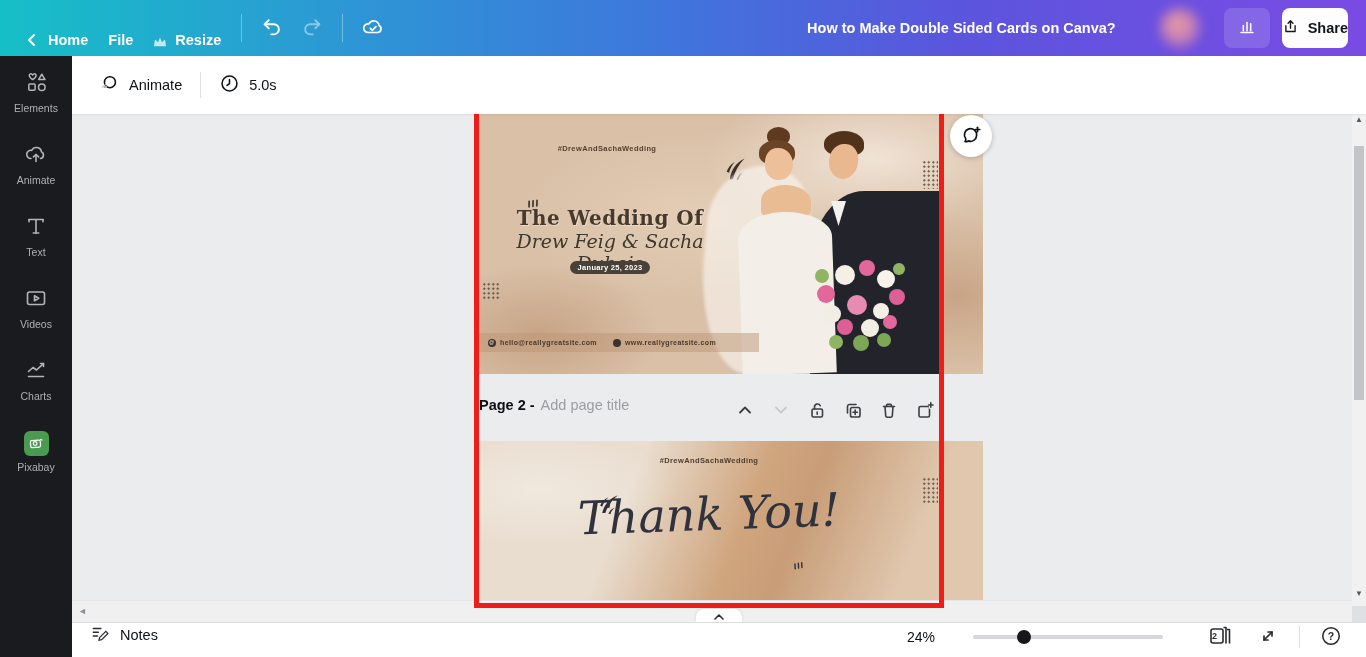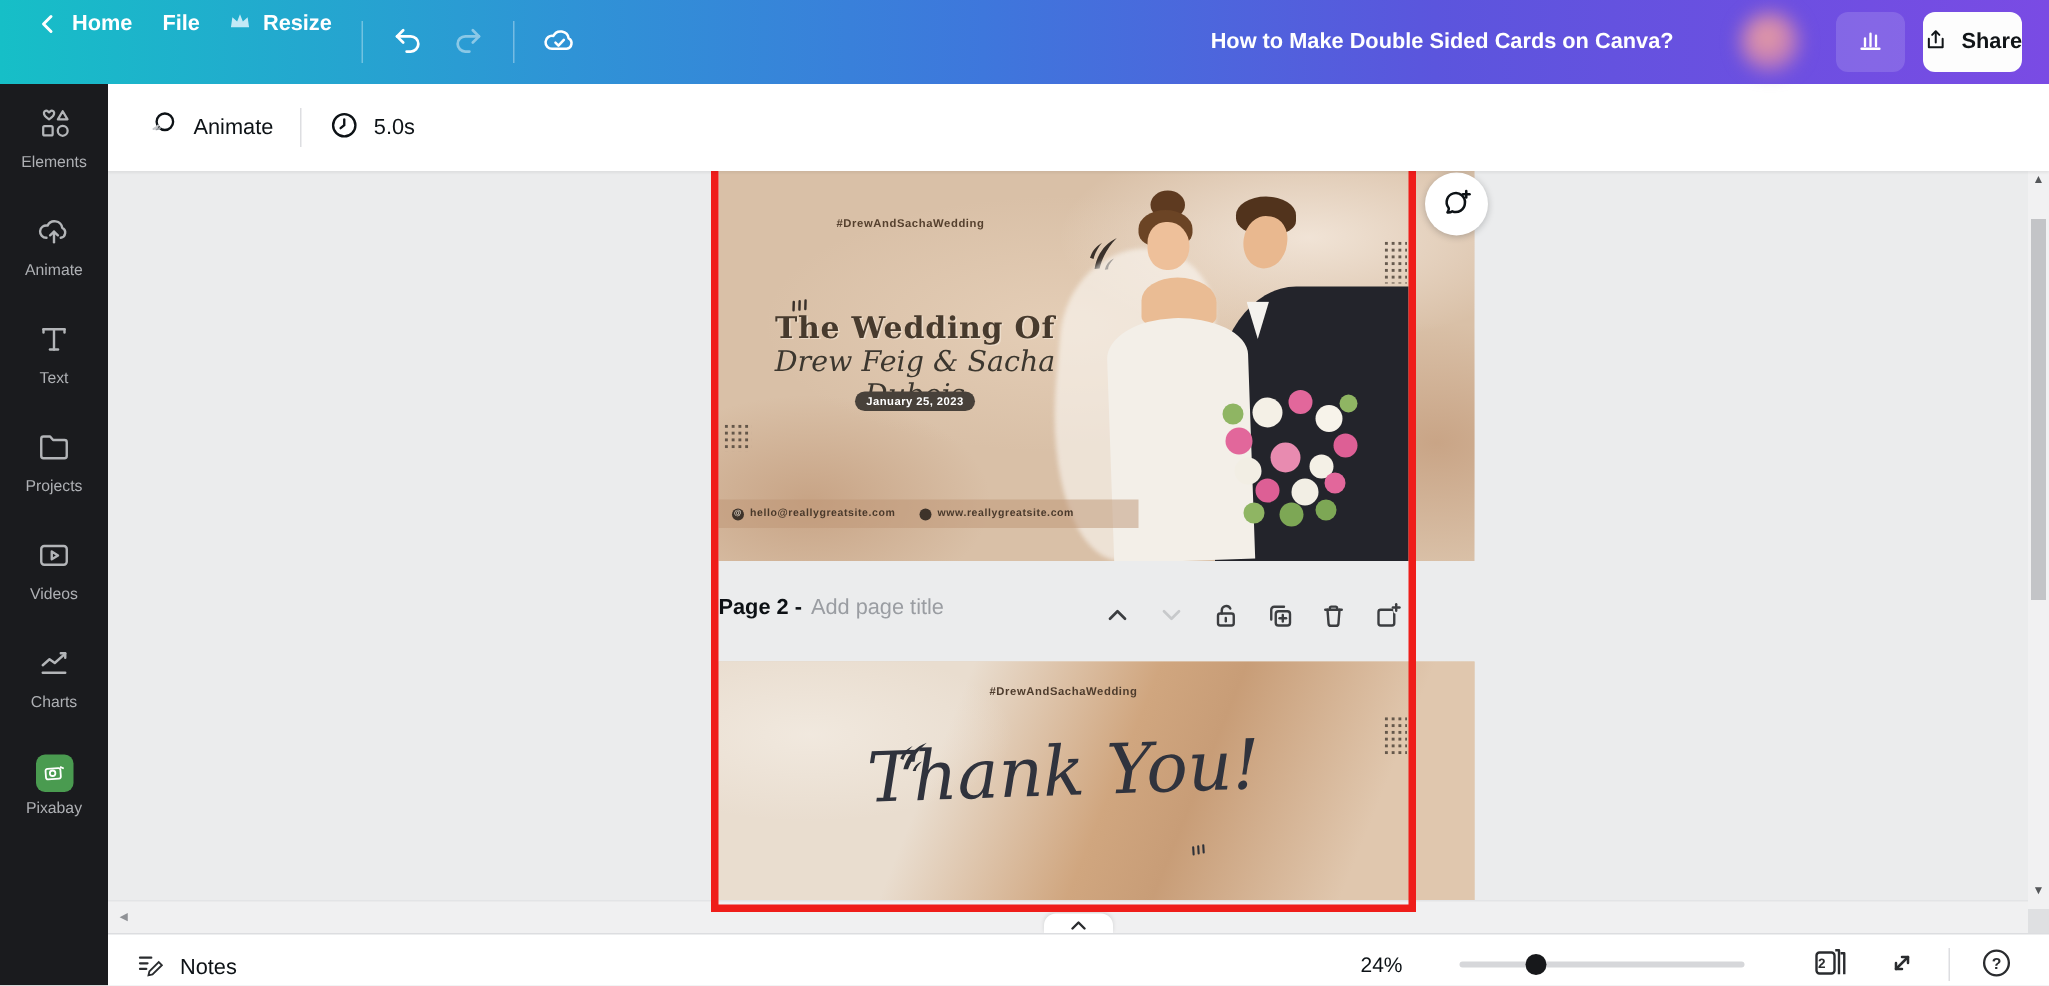--- a/index.html
+++ b/index.html
@@ -5,21 +5,21 @@
   * { box-sizing: border-box; margin: 0; padding: 0; }
   html,body { width:1366px; height:657px; overflow:hidden; }
   body { font-family:"Liberation Sans", sans-serif; }
   .app { position:relative; width:1366px; height:657px; background:#ebeced; overflow:hidden; }
 
   
   .topbar { position:absolute; top:0; left:0; width:1366px; height:56px;
     background:linear-gradient(90deg,#16bfc7 0%,#2f93d6 28%,#3e77dc 48%,#5b55dd 70%,#7a4be4 100%);
     display:flex; align-items:center; color:#fff; z-index:40; }
   .tb-left { display:flex; align-items:center; height:100%; }
-  .tb-item { display:flex; align-items:flex-start; gap:8px; background:none; border:none; color:#fff;
+  .tb-item { display:flex; align-items:flex-end; gap:8px; background:none; border:none; color:#fff;
     font-family:"Liberation Sans",sans-serif; font-size:14.5px; font-weight:700; cursor:pointer; padding:0 10px; height:40px; border-radius:8px; }
   .tb-item svg { display:block; }
   .home-btn { margin-left:14px; }
   .tb-sep { width:1px; height:28px; background:rgba(255,255,255,.35); margin:0 10px; }
   .icon-btn { background:none; border:none; cursor:pointer; width:40px; height:40px; display:flex; align-items:center; justify-content:center; border-radius:8px; }
   .dim { opacity:.45; }
   .tb-right { margin-left:auto; display:flex; align-items:center; height:100%; padding-right:18px; }
   .doc-title { font-size:14.5px; font-weight:700; color:#fff; white-space:nowrap; margin-right:44px; }
   .avatar { width:40px; height:40px; border-radius:50%; margin-right:24px;
     background:radial-gradient(circle at 45% 42%, #e9a3a0 0%, #c87fb4 45%, #8e62d8 85%);
@@ -132,21 +132,21 @@
   .hscroll { position:absolute; left:0; top:494px; width:1280px; height:22px; background:#f0f0f1; border-top:1px solid #e3e4e6; z-index:44; }
   .harr { position:absolute; left:6px; top:5px; font-size:9px; color:#909296; }
   .scorner { position:absolute; right:0; top:500px; width:14px; height:16px; background:#dfe0e2; z-index:46; }
 
   
   .collapse-tab { position:absolute; left:624px; top:503px; width:46px; height:13px; background:#fff; border-radius:8px 8px 0 0;
     border:none; cursor:pointer; box-shadow:0 -1px 3px rgba(20,23,26,.12); display:flex; align-items:center; justify-content:center; z-index:44; }
 
   
   .bottombar { position:absolute; left:72px; top:622px; width:1294px; height:35px; background:#fff; border-top:1px solid #dcdde0;
-    display:flex; align-items:flex-end; padding:0 18px; z-index:40; }
+    display:flex; align-items:flex-start; padding:0 18px; z-index:40; }
   .notes-btn { display:flex; align-items:center; gap:10px; background:none; border:none; cursor:pointer;
     font-size:14.5px; font-weight:500; color:#0d1216; font-family:"Liberation Sans",sans-serif; }
   .bb-right { margin-left:auto; display:flex; align-items:center; }
   .zoom-label { font-size:14px; color:#0d1216; margin-right:38px; }
   .slider { position:relative; width:190px; height:14px; margin-right:40px; cursor:pointer; }
   .slider .track { position:absolute; top:5px; left:0; width:100%; height:4px; background:#d6d7da; border-radius:2px; }
   .slider .thumb { position:absolute; top:0; left:23%; width:14px; height:14px; background:#17181b; border-radius:50%; }
   .bb-icon-btn { width:34px; height:28px; background:none; border:none; cursor:pointer; display:flex; align-items:center; justify-content:center; border-radius:6px; }
   .pages-btn { position:relative; margin-right:14px; }
   .pages-count { position:absolute; left:9px; top:8px; font-size:9px; font-weight:700; color:#2a2c2f; }
@@ -257,28 +257,20 @@
       <span>
         <svg width="24" height="24" viewBox="0 0 24 24" fill="none" stroke="#b3b5b8" stroke-width="1.6" stroke-linecap="round">
             <path d="M5 5.5h14"></path>
             <path d="M5 5.5v2.2"></path>
             <path d="M19 5.5v2.2"></path>
             <path d="M12 5.5V19"></path>
             <path d="M9.3 19h5.4"></path>
           </svg>
       </span>
       <span class="lbl">Text</span>
-    </button>
-    <button class="sb-item">
-      <span>
-        <svg width="24" height="24" viewBox="0 0 24 24" fill="none" stroke="#b3b5b8" stroke-width="1.6" stroke-linejoin="round">
-            <path d="M3.5 18V6.5A1.5 1.5 0 0 1 5 5h4.4l2 2.3H19a1.5 1.5 0 0 1 1.5 1.5V18a1.5 1.5 0 0 1-1.5 1.5H5A1.5 1.5 0 0 1 3.5 18z"></path>
-          </svg>
-      </span>
-      <span class="lbl">Projects</span>
     </button>
     <button class="sb-item">
       <span>
         <svg width="24" height="24" viewBox="0 0 24 24" fill="none" stroke="#b3b5b8" stroke-width="1.6" stroke-linejoin="round">
             <rect x="3.5" y="6" width="17" height="12.5" rx="2"></rect>
             <path d="M10.5 9.7l4.2 2.6-4.2 2.6z"></path>
           </svg>
       </span>
       <span class="lbl">Videos</span>
     </button>

